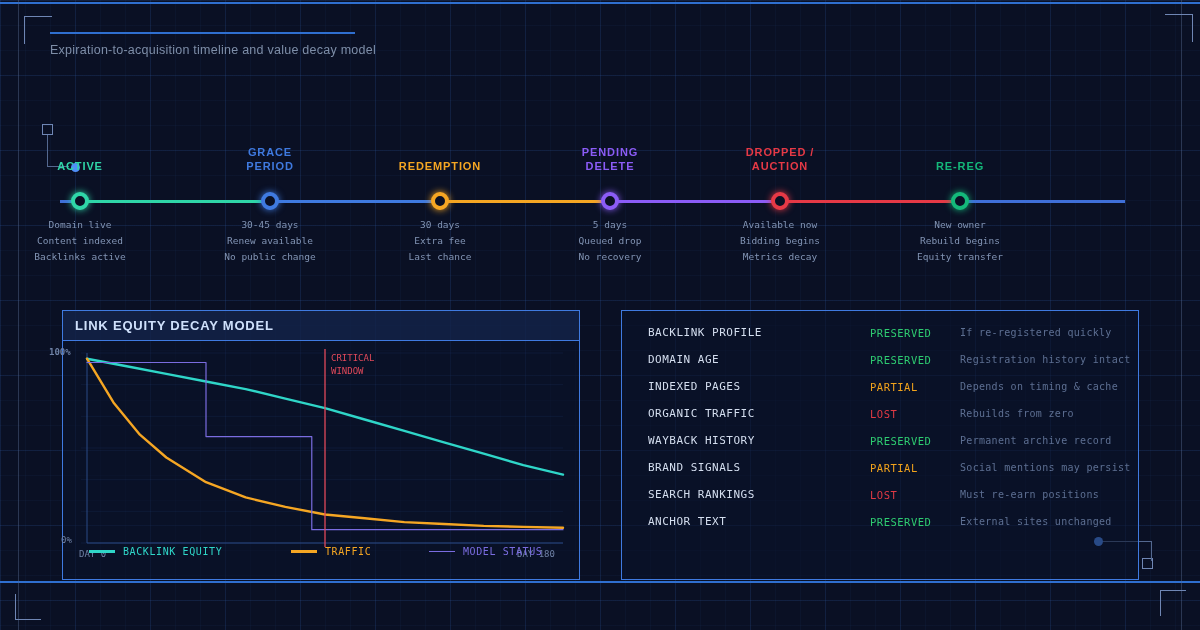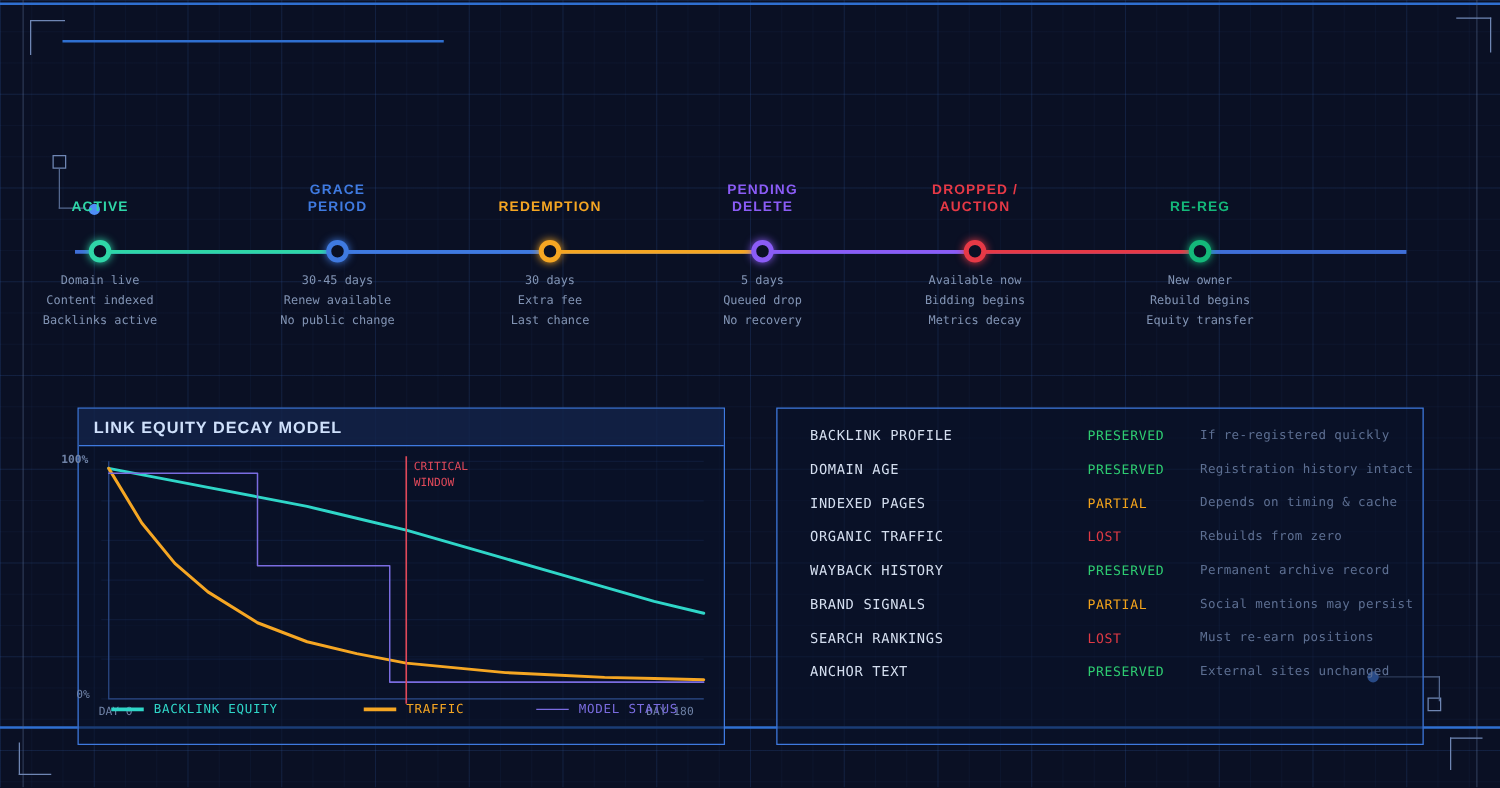--- a/index.html
+++ b/index.html
@@ -68,21 +68,20 @@
     position:absolute; text-align:center; width:170px;
     font-family:"DejaVu Sans Mono", monospace;
     font-size:9.5px; color:#8294b4; line-height:16px;
   }
 
   
   .panel {
     position:absolute;
     border:1.6px solid #3f7ae0;
     background:rgba(10,18,42,0.55);
-    margin-top:16px;
   }
   .panel-head {
     height:30px; border-bottom:1.6px solid #3f7ae0;
     background:rgba(24,44,90,0.55);
     display:flex; align-items:center; padding-left:12px;
   }
   .panel-title {
     font-size:13px; font-weight:bold; color:#cfe0fb; letter-spacing:0.8px;
   }
   .panel-body { position:relative; width:100%; }
@@ -146,20 +145,21 @@
 <div class="deco-sq" style="left:1142px;top:558px;"></div>
 <div class="deco-thin" style="left:1151px;top:541px;width:1px;height:20px;"></div>
 <div class="deco-thin" style="left:1098px;top:541px;width:54px;height:1px;"></div>
 <div class="deco-corner" style="left:1160px;top:590px;width:26px;height:26px;border-left-width:1px;border-top-width:1px;"></div>
 
 <div class="deco-dot" style="left:71px;top:163px;"></div>
 <div class="deco-dot" style="left:1094px;top:537px;"></div>
 
 <div id="header">
   <div id="title-rule"></div>
+  <div id="app-subtitle">Expiration-to-acquisition timeline and value decay model</div>
 </div>
 
 <div id="timeline">
   <div id="tl-axis"></div>
   <div id="tl-segments">
       <div class="tl-seg" style="left: 80px; width: 190px; background: rgb(47, 214, 168);"></div>
       <div class="tl-seg" style="left: 270px; width: 170px; background: rgb(63, 122, 224);"></div>
       <div class="tl-seg" style="left: 440px; width: 170px; background: rgb(245, 166, 35);"></div>
       <div class="tl-seg" style="left: 610px; width: 170px; background: rgb(139, 92, 246);"></div>
       <div class="tl-seg" style="left: 780px; width: 180px; background: rgb(230, 57, 70);"></div>

